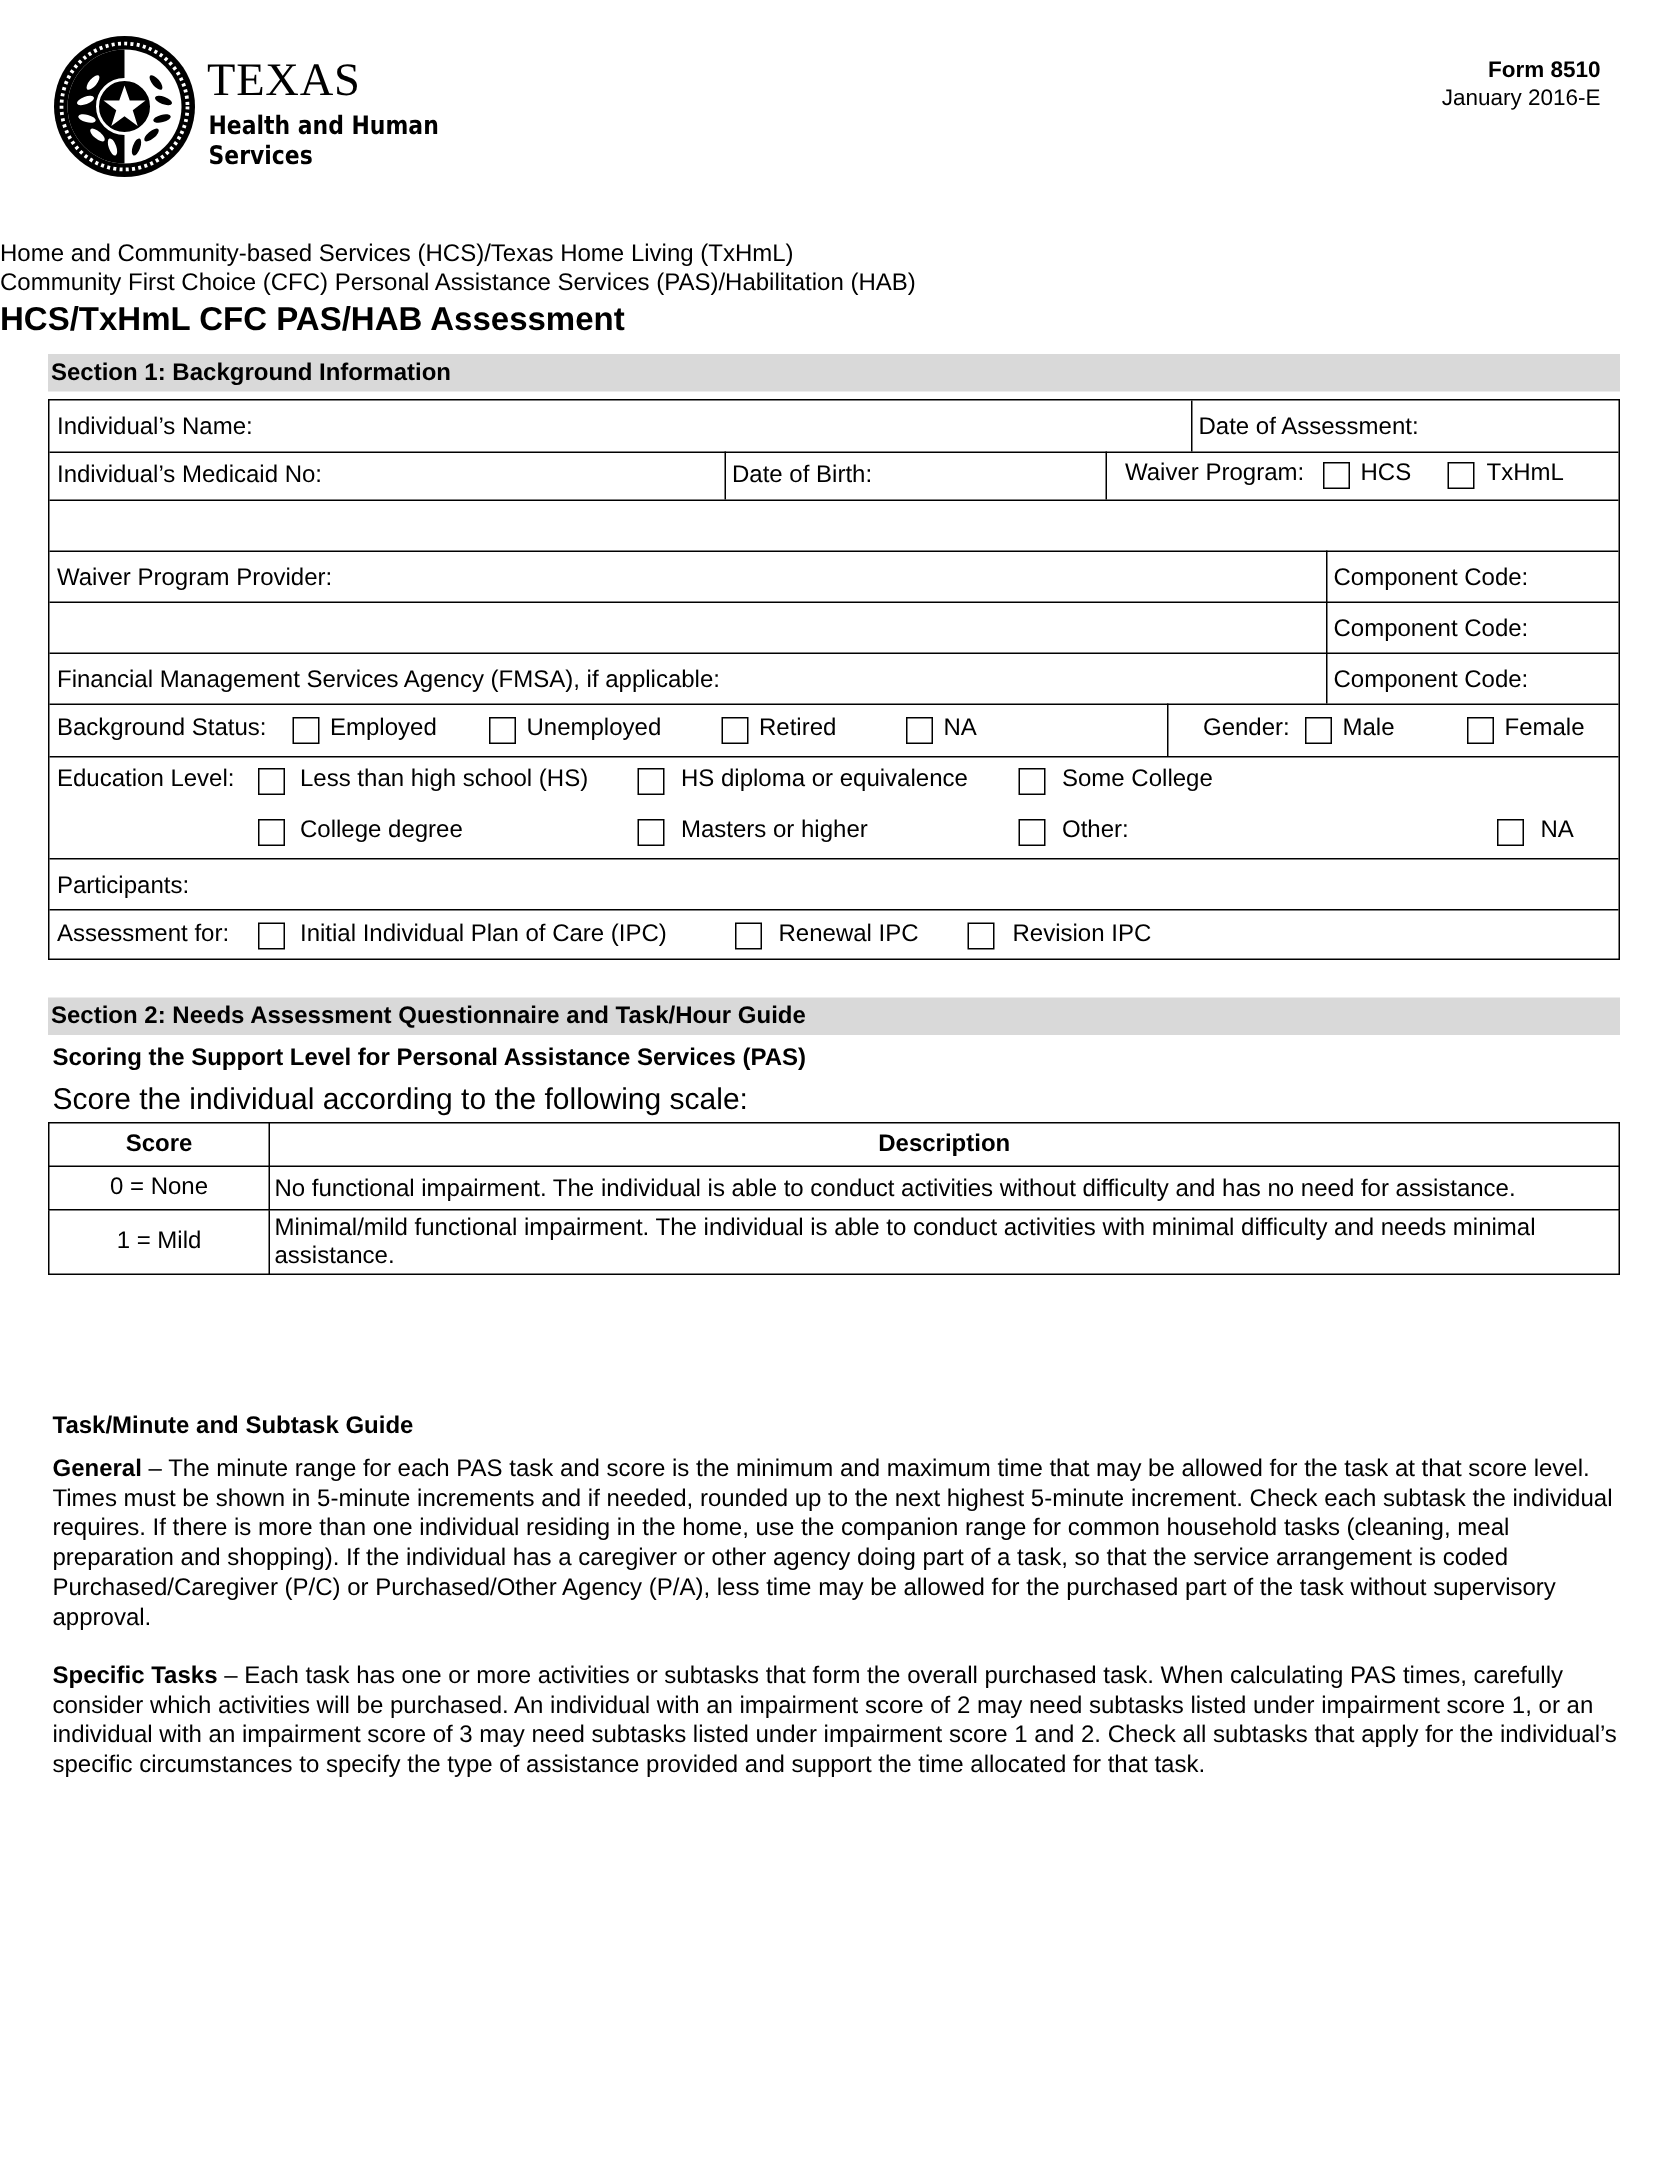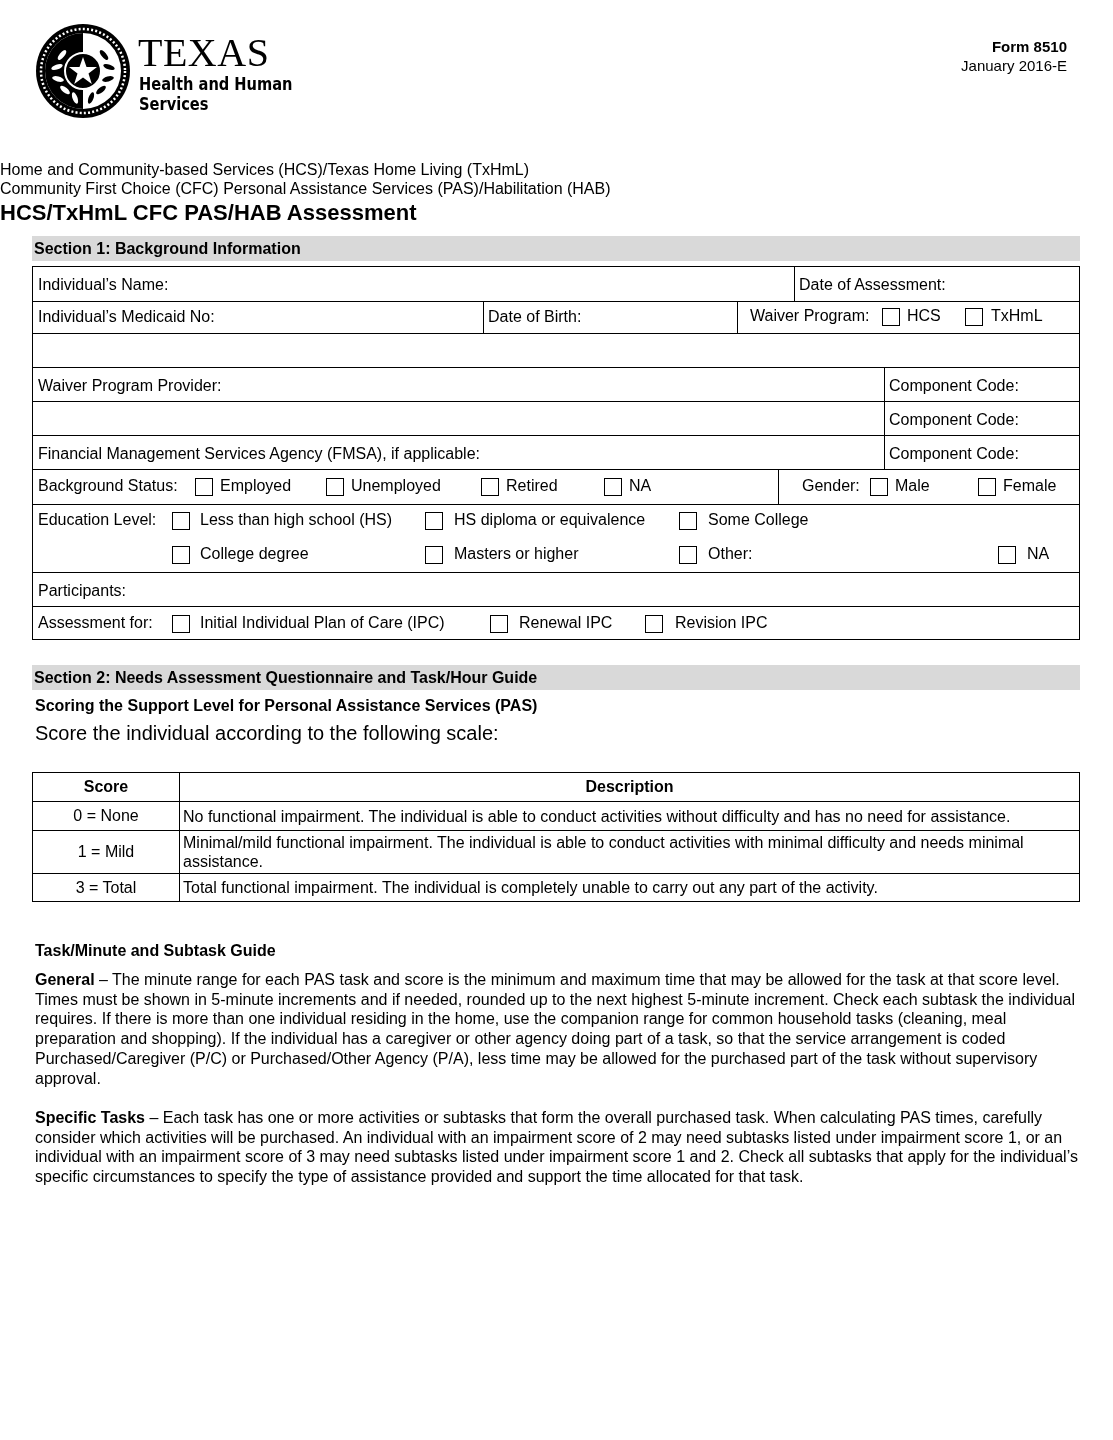--- a/index.html
+++ b/index.html
@@ -5,21 +5,21 @@
     html, body { margin: 0; padding: 0; background: #ffffff; }
     body {
       width: 1113px; height: 1440px; position: relative; overflow: hidden;
       font-family: "Liberation Sans", sans-serif; color: #000;
       font-size: 16px;
     }
     .abs { position: absolute; }
 
     
     .logo { left: 35px; top: 23px; width: 96px; height: 96px; }
-    .logo-texas { left: 138px; top: 34px; font-family: "Liberation Serif", serif; font-size: 40px; letter-spacing: 0.5px; line-height: 38px; }
+    .logo-texas { left: 138px; top: 34px; font-family: "Liberation Serif", serif; font-size: 31px; letter-spacing: 0.5px; line-height: 38px; }
     .logo-line { left: 139px; font-family: "DejaVu Sans", sans-serif; font-weight: bold; font-size: 17px; line-height: 20px; transform: scaleX(0.86); transform-origin: left; }
     .logo-hhs { top: 74px; }
     .logo-svc { top: 94px; }
     .form-no { right: 46px; top: 38px; font-weight: bold; font-size: 15px; text-align: right; }
     .form-date { right: 46px; top: 57px; font-size: 15px; text-align: right; }
 
     .title-block { left: 0; width: 1113px; }
     .t1 { top: 161px; font-size: 16px; }
     .t2 { top: 180px; font-size: 16px; }
     .t3 { top: 200px; font-size: 22px; font-weight: bold; }
@@ -37,21 +37,21 @@
     .vl { position: absolute; width: 0; border-left: 1px solid #000; }
     .lbl { position: absolute; font-size: 16px; white-space: nowrap; }
     .cb { position: absolute; width: 18px; height: 18px; border: 1px solid #000; box-sizing: border-box; background: #fff; cursor: pointer; }
 
     
     .sub-head { left: 35px; top: 697px; font-weight: bold; font-size: 16px; }
     .sub-text { left: 35px; top: 722px; font-size: 20px; }
 
     table.score {
       position: absolute; left: 32px; top: 748px; width: 1048px;
-      border-collapse: collapse; font-size: 16px; margin-top: 24px;
+      border-collapse: collapse; font-size: 16px;
     }
     table.score th, table.score td { border: 1px solid #000; padding: 0 3px; vertical-align: middle; }
     table.score th { font-weight: bold; height: 28px; text-align: center; }
     table.score td.sc { width: 140px; text-align: center; }
     table.score td.desc { line-height: 19px; }
     tr.r0 td { height: 28px; }
     tr.r1 td, tr.r2 td { height: 42px; }
     tr.r3 td { height: 27px; }
 
     .guide-head { left: 35px; top: 942px; font-weight: bold; font-size: 16px; }
@@ -195,24 +195,20 @@
   </thead>
   <tbody>
     <tr class="r0">
       <td class="sc">0 = None</td>
       <td class="desc">No functional impairment. The individual is able to conduct activities without difficulty and has no need for assistance.</td>
     </tr>
     <tr class="r1">
       <td class="sc">1 = Mild</td>
       <td class="desc">Minimal/mild functional impairment. The individual is able to conduct activities with minimal difficulty and needs minimal assistance.</td>
     </tr>
-    <tr class="r3">
-      <td class="sc">3 = Total</td>
-      <td class="desc">Total functional impairment. The individual is completely unable to carry out any part of the activity.</td>
-    </tr>
   </tbody>
 </table>
 
 <div class="abs guide-head">Task/Minute and Subtask Guide</div>
 
 <div class="abs para p-general"><b>General</b><span> – The minute range for each PAS task and score is the minimum and maximum time that may be allowed for the task at that score level. Times must be shown in 5-minute increments and if needed, rounded up to the next highest 5-minute increment. Check each subtask the individual requires. If there is more than one individual residing in the home, use the companion range for common household tasks (cleaning, meal preparation and shopping). If the individual has a caregiver or other agency doing part of a task, so that the service arrangement is coded Purchased/Caregiver (P/C) or Purchased/Other Agency (P/A), less time may be allowed for the purchased part of the task without supervisory approval.</span></div>
 
 <div class="abs para p-specific"><b>Specific Tasks</b><span> – Each task has one or more activities or subtasks that form the overall purchased task. When calculating PAS times, carefully consider which activities will be purchased. An individual with an impairment score of 2 may need subtasks listed under impairment score 1, or an individual with an impairment score of 3 may need subtasks listed under impairment score 1 and 2. Check all subtasks that apply for the individual’s specific circumstances to specify the type of assistance provided and support the time allocated for that task.</span></div>
 
 </body></html>

